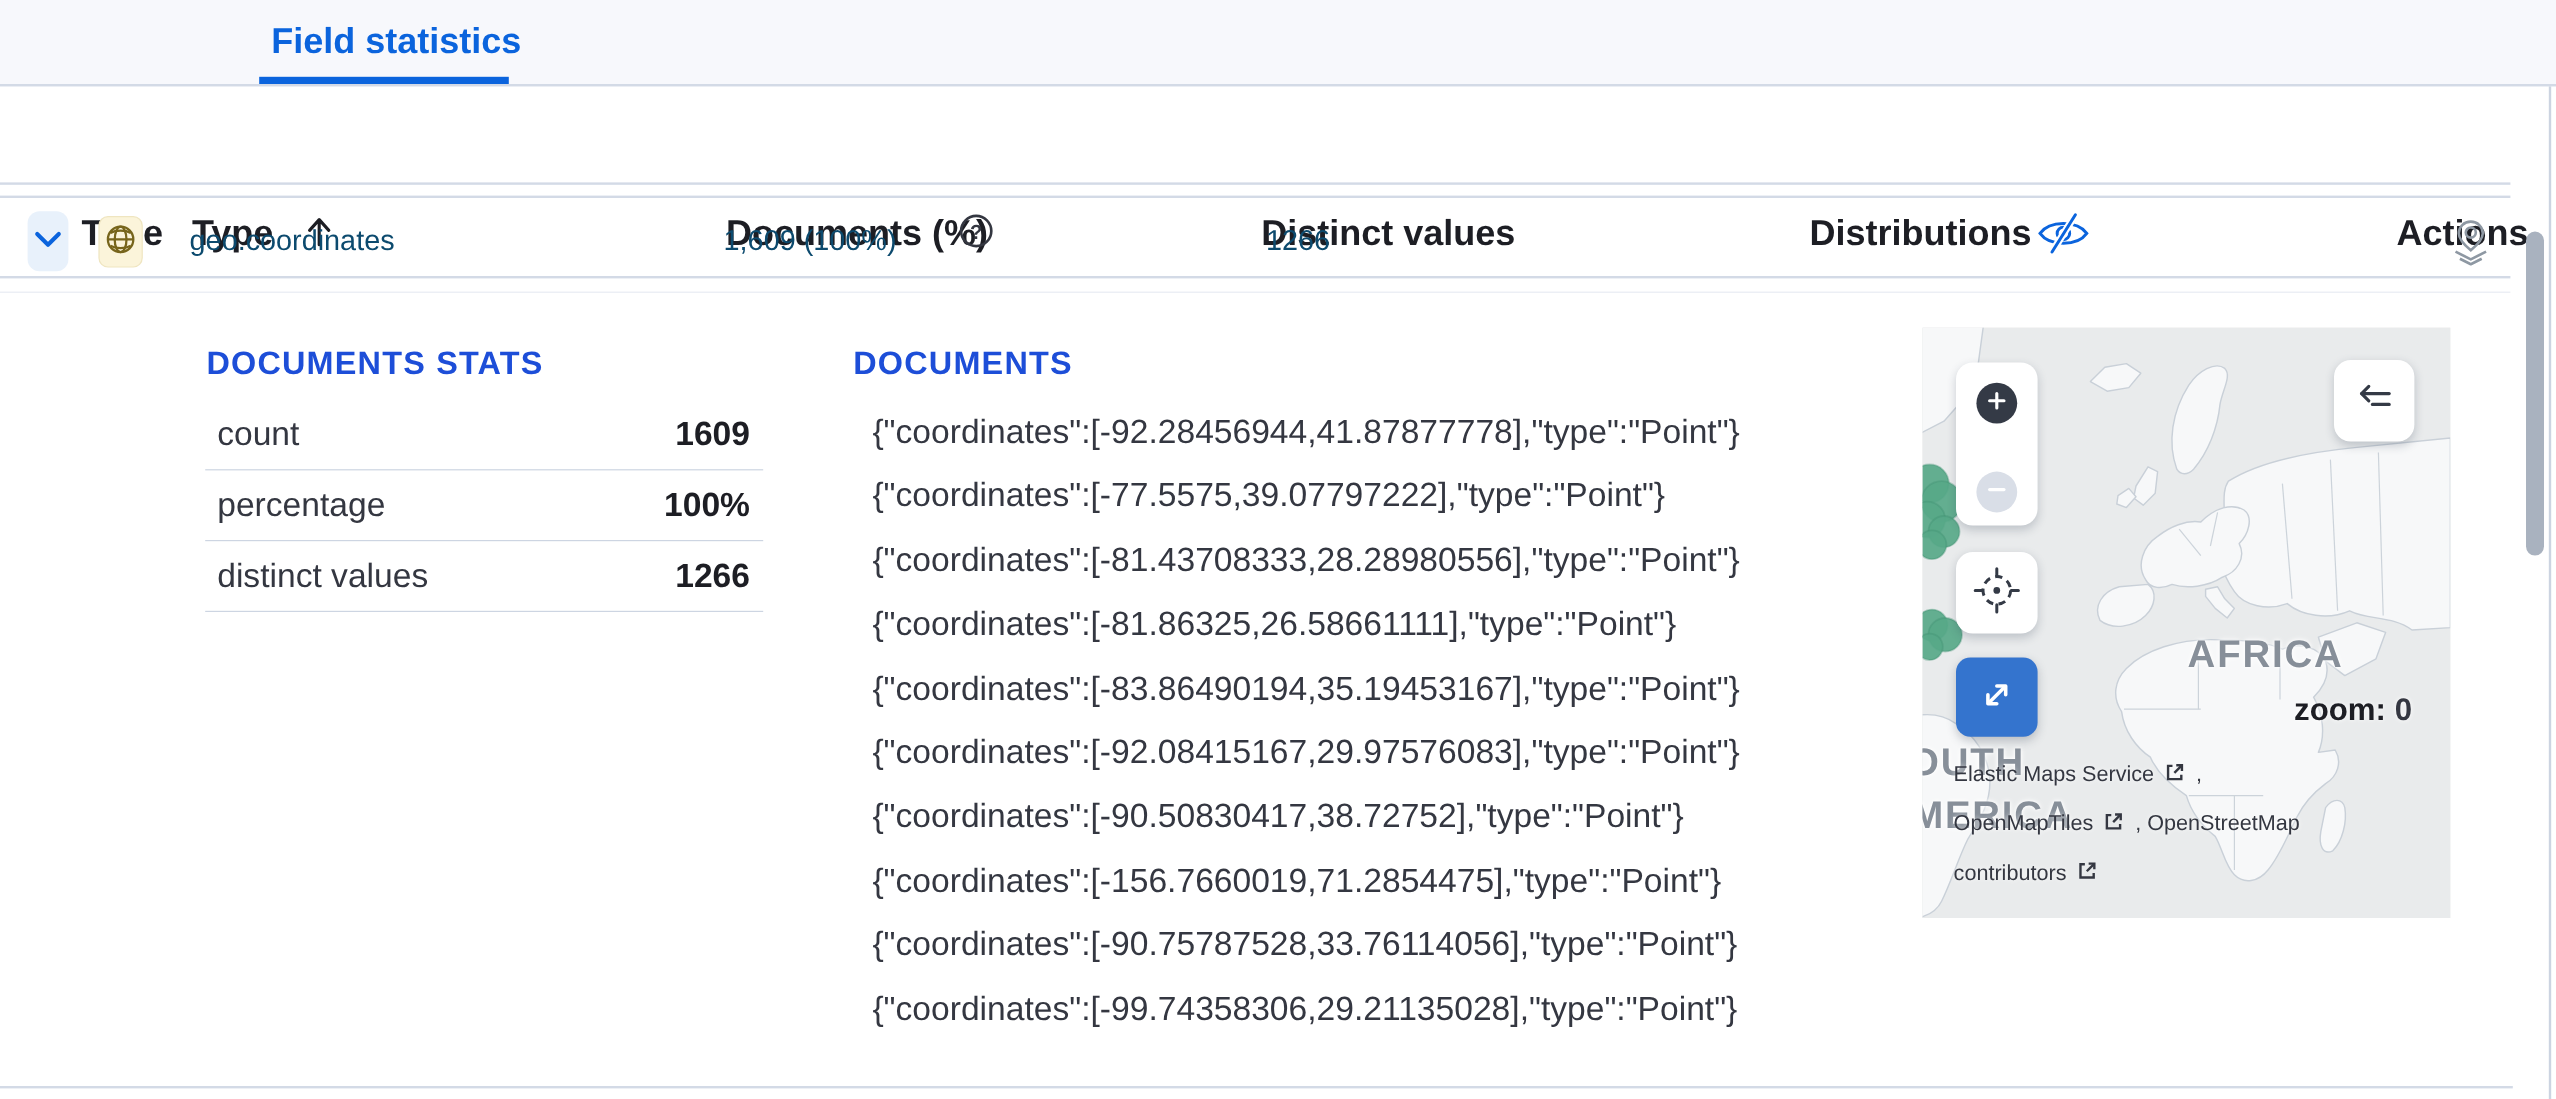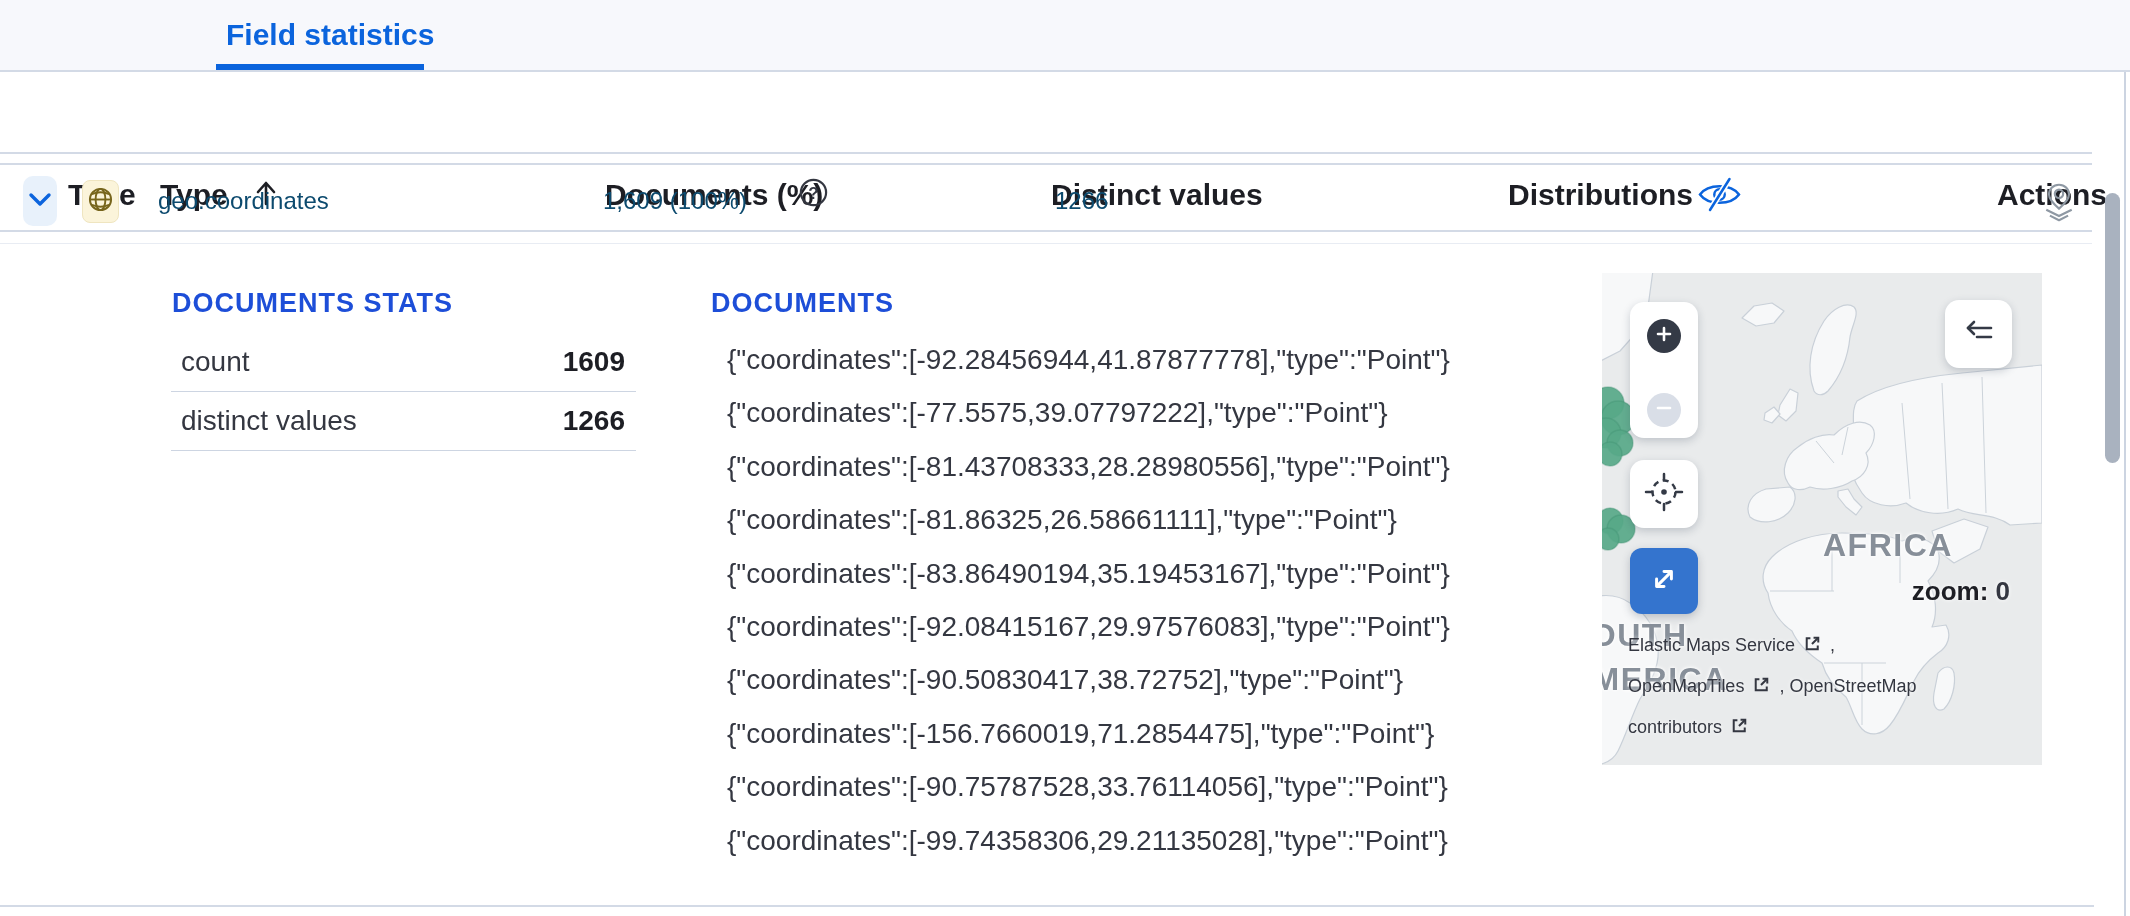--- a/index.html
+++ b/index.html
@@ -129,20 +129,24 @@
 
   <div class="abs" style="left:0;top:244px;width:2094px;height:662px;">
 
     <span class="sec-title" style="left:172px;top:44px;">DOCUMENTS STATS</span>
     <div class="stats-table" style="top:89px;">
       <div class="stats-row">
         <span class="lbl">count</span>
         <span class="val">1609</span>
       </div>
       <div class="stats-row">
+        <span class="lbl">percentage</span>
+        <span class="val">100%</span>
+      </div>
+      <div class="stats-row">
         <span class="lbl">distinct values</span>
         <span class="val">1266</span>
       </div>
     </div>
 
     <span class="sec-title" style="left:711px;top:44px;">DOCUMENTS</span>
     <div class="examples" style="top:89px;">
       <div class="ex-item">{"coordinates":[-92.28456944,41.87877778],"type":"Point"}</div>
       <div class="ex-item">{"coordinates":[-77.5575,39.07797222],"type":"Point"}</div>
       <div class="ex-item">{"coordinates":[-81.43708333,28.28980556],"type":"Point"}</div>

